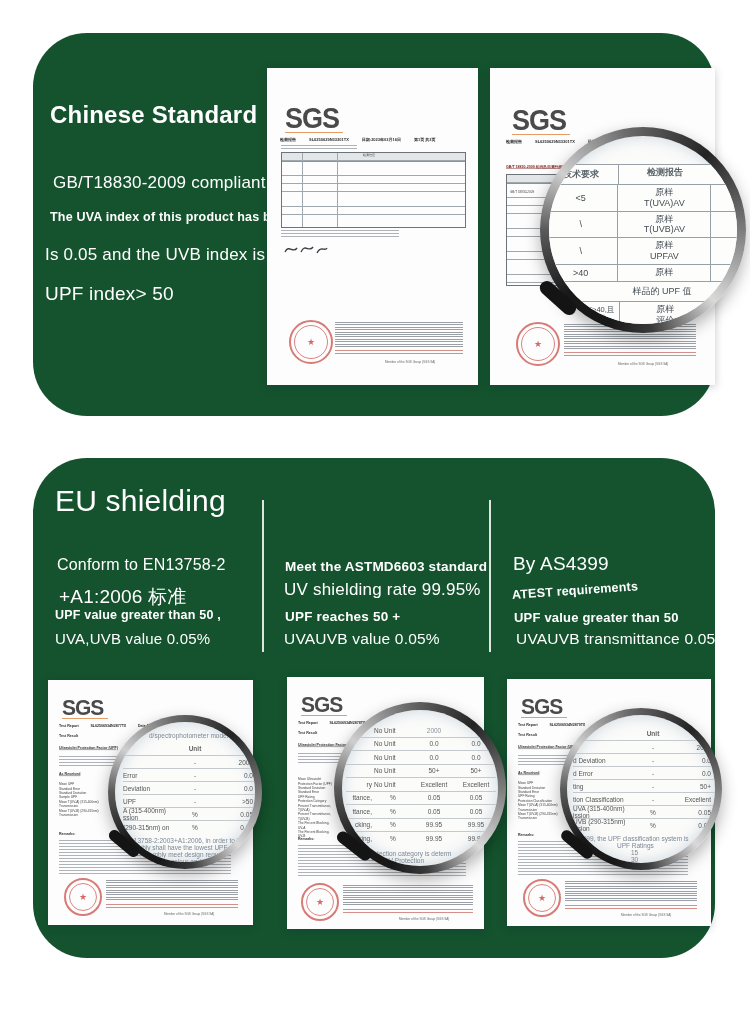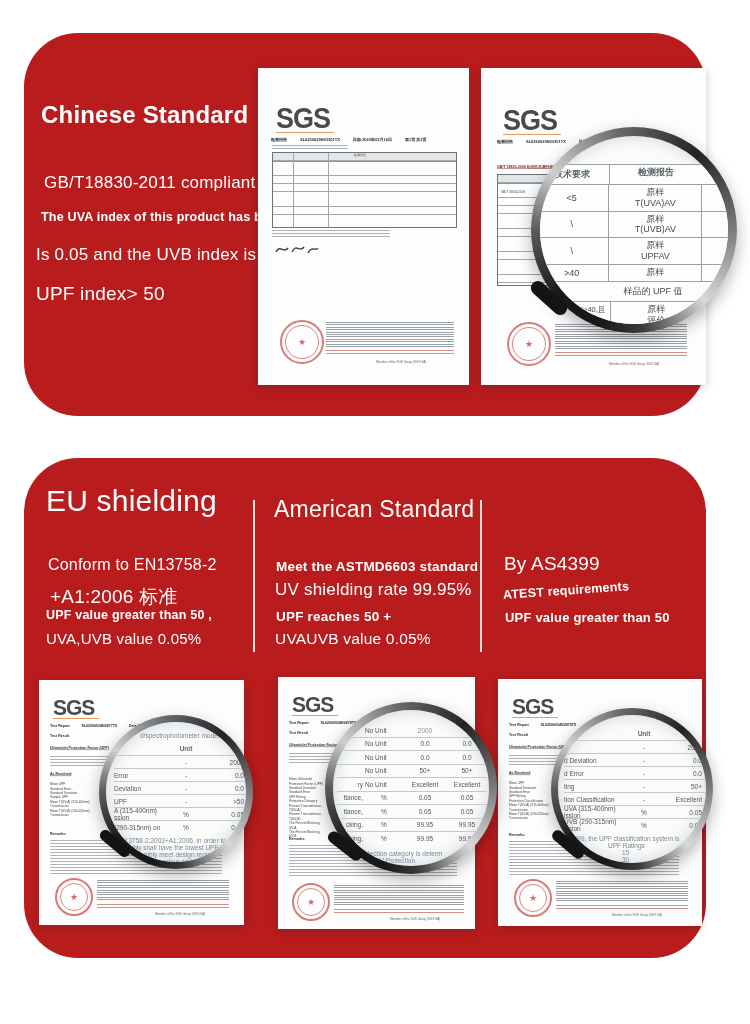--- a/index.html
+++ b/index.html
@@ -1,18 +1,18 @@
 <!DOCTYPE html>
 <html><head>
 <meta charset="utf-8">
 <style>
   html,body{margin:0;padding:0;background:#fff;}
   #canvas{position:relative;width:750px;height:1024px;background:#ffffff;overflow:hidden;
           font-family:"Liberation Sans",sans-serif;color:#fff;}
-  .panel{position:absolute;left:24px;width:682px;background:#b91c1c;border-radius:54px;}
+  .panel{position:absolute;left:33px;width:682px;background:#14532d;border-radius:54px;}
   #panel-top{top:33px;height:383px;}
   #panel-bottom{top:458px;height:500px;}
   .abs{position:absolute;}
   .wt{color:#fff;letter-spacing:.2px;white-space:nowrap;}
 
   
   .cert{position:absolute;background:#fdfdfd;box-shadow:0 2px 8px rgba(20,40,60,.25);}
   .sgs{position:absolute;font-weight:bold;color:#4a4a4a;letter-spacing:-1px;transform:scaleY(1.08);transform-origin:0 0;}
   .sgs-u{position:absolute;height:1px;background:#e0853f;opacity:.8;}
   .meta{position:absolute;font-size:8px;font-weight:bold;color:#2b2b2b;white-space:nowrap;
@@ -65,21 +65,21 @@
   .hdr{font-weight:bold;color:#666;}
   .ce{flex:none;}
 </style>
 </head>
 <body>
 
 <div id="canvas">
 
   <section class="panel" id="panel-top">
     <h1 class="abs wt" style="left:17px;top:52px;font-size:24px;">Chinese Standard</h1>
-    <p class="abs wt" style="left:20px;top:140px;font-size:17px;margin:0;">GB/T18830-2011 compliant</p>
+    <p class="abs wt" style="left:20px;top:140px;font-size:17px;margin:0;">GB/T18830-2009 compliant</p>
     <p class="abs wt" style="left:17px;top:177px;font-size:12.5px;font-weight:bold;margin:0;">The UVA index of this product has been tested.</p>
     <p class="abs wt" style="left:12px;top:212px;font-size:17px;margin:0;">Is 0.05 and the UVB index is 0.05</p>
     <p class="abs wt" style="left:12px;top:250px;font-size:19px;margin:0;">UPF index&gt; 50</p>
 
     <div class="cert" style="left:234px;top:35px;width:211px;height:317px;">
       <div class="sgs" style="left:18px;top:34px;font-size:27px;">SGS</div>
       <div class="sgs-u" style="left:18px;top:64px;width:58px;"></div>
       <div class="meta cnm" style="left:13px;top:69px;">
         <span>检测报告</span><span>SL6250629N33301TX</span><span>日期:2023年03月16日</span><span>第1页 共3页</span>
       </div>
@@ -179,29 +179,29 @@
   <section class="panel" id="panel-bottom">
     <i class="abs" style="left:229px;top:42px;height:152px;width:2px;background:rgba(255,255,255,.85);"></i>
     <i class="abs" style="left:456px;top:42px;height:152px;width:2px;background:rgba(255,255,255,.85);"></i>
 
     <h2 class="abs wt" style="left:22px;top:26px;font-size:30px;margin:0;font-weight:normal;">EU shielding</h2>
     <p class="abs wt" style="left:24px;top:98px;font-size:16px;margin:0;">Conform to EN13758-2</p>
     <p class="abs wt" style="left:22px;top:122px;font-size:19px;margin:4px;">+A1:2006 标准</p>
     <p class="abs wt" style="left:22px;top:150px;font-size:12.5px;font-weight:bold;margin:0;">UPF value greater than 50 ,</p>
     <p class="abs wt" style="left:22px;top:172px;font-size:15px;margin:0;">UVA,UVB value 0.05%</p>
 
-    <h2 class="abs wt" style="left:250px;top:38px;font-size:23px;margin:0;font-weight:normal;">American Standard</h2>
     <p class="abs wt" style="left:252px;top:101px;font-size:13.5px;font-weight:bold;margin:0;">Meet the ASTMD6603 standard</p>
     <p class="abs wt" style="left:251px;top:122px;font-size:17px;margin:0;">UV shielding rate 99.95%</p>
     <p class="abs wt" style="left:252px;top:151px;font-size:13.5px;font-weight:bold;margin:0;">UPF reaches 50 +</p>
     <p class="abs wt" style="left:251px;top:172px;font-size:15.5px;margin:0;">UVAUVB value 0.05%</p>
 
     <p class="abs wt" style="left:480px;top:95px;font-size:19px;margin:0;">By AS4399</p>
     <p class="abs wt" style="left:479px;top:130px;font-size:12.5px;font-weight:bold;margin:0;transform:rotate(-4deg);transform-origin:0 50%;">ATEST requirements</p>
     <p class="abs wt" style="left:481px;top:152px;font-size:13px;font-weight:bold;margin:0;">UPF value greater than 50</p>
+    <p class="abs wt" style="left:483px;top:172px;font-size:15.5px;margin:0;">UVAUVB transmittance 0.05%</p>
 
     <div class="cert" style="left:15px;top:222px;width:205px;height:245px;">
       <div class="sgs" style="left:14px;top:14px;font-size:21px;">SGS</div>
       <div class="sgs-u" style="left:14px;top:38px;width:46px;"></div>
       <div class="meta" style="left:11px;top:44px;">
         <span>Test Report</span><span>SL62506934N2877TX</span><span>Date:March 16,2025</span><span>Page 2 of 3</span>
       </div>
       <div class="t4 b" style="left:11px;top:54px;">Test Result</div>
       <div class="t4 b u" style="left:11px;top:66px;">Ultraviolet Protection Factor (UPF)</div>
       <div class="bars" style="left:11px;top:76px;width:92px;height:12px;"></div>

